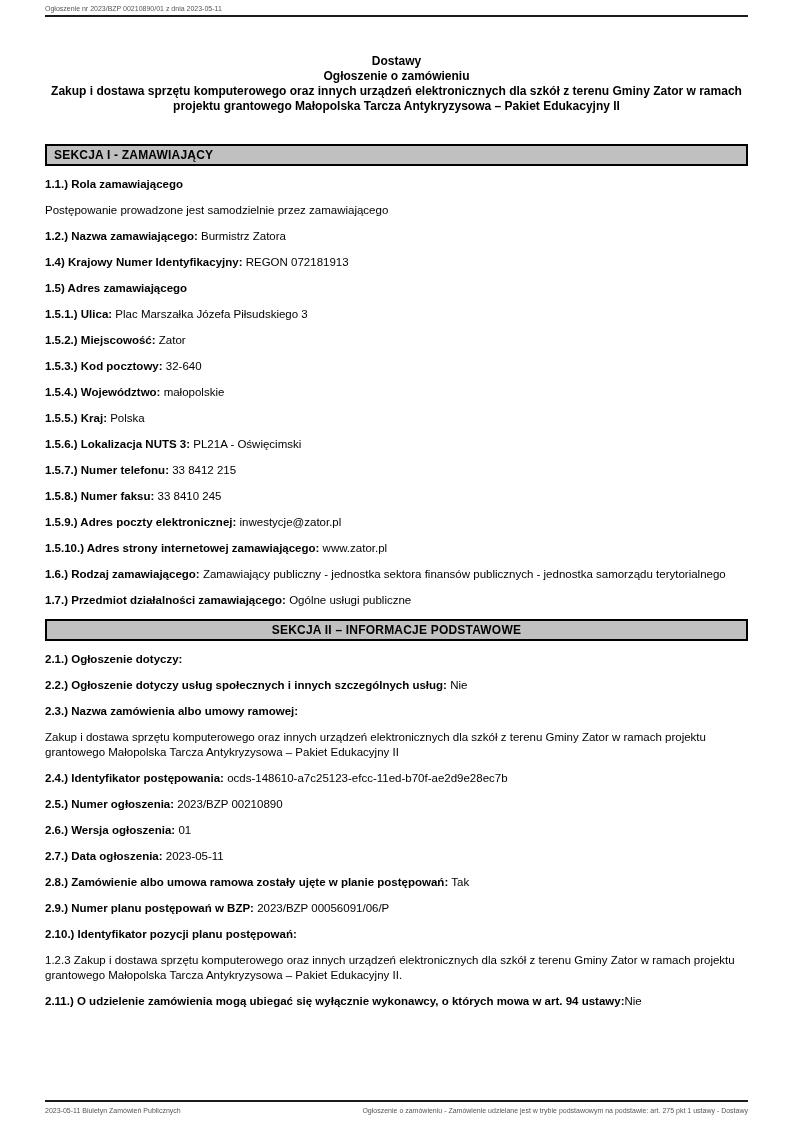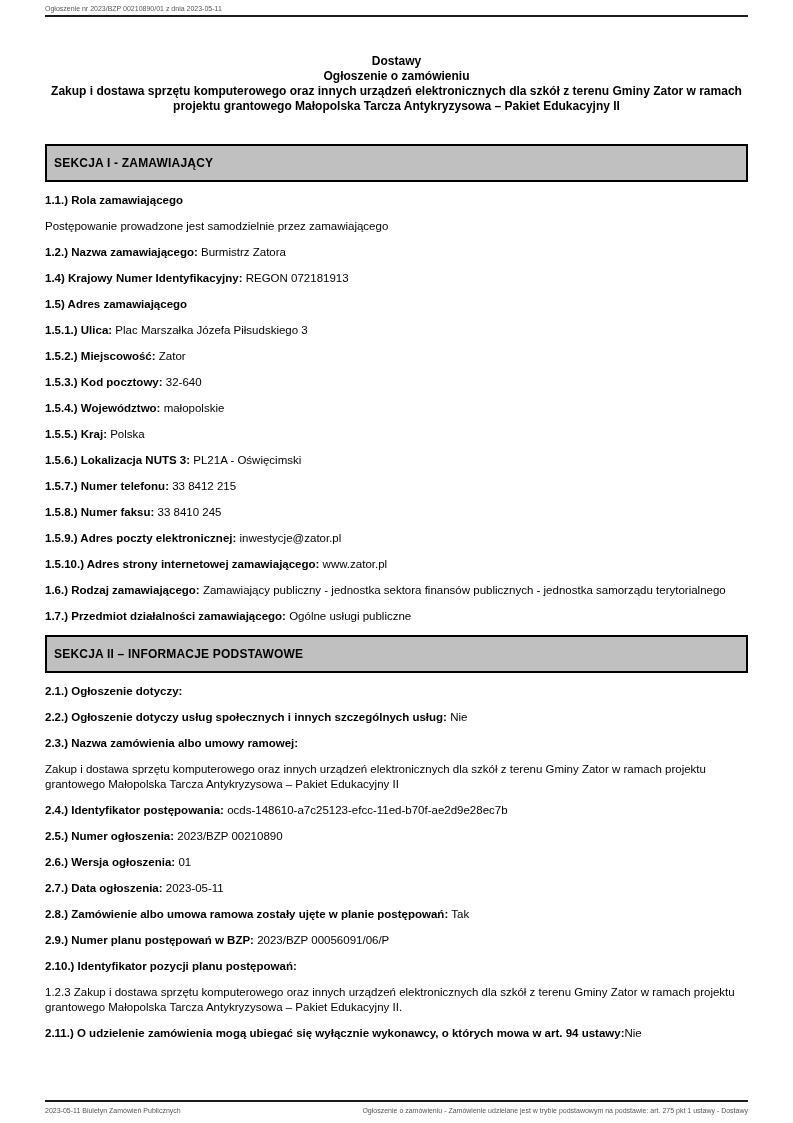--- a/index.html
+++ b/index.html
@@ -35,27 +35,28 @@
     font-weight: bold;
     font-size: 12px;
     line-height: 15px;
   }
   .section-heading {
     background: #c0c0c0;
     border: 2px solid #000;
     font-weight: bold;
     font-size: 12px;
     line-height: 14px;
-    padding: 10px 7px;
+    padding: 2px 7px;
     margin-top: 30px;
     margin-bottom: 2px;
     letter-spacing: 0.2px;
   }
   .section-heading.second {
     margin-top: 8px;
+    text-align: center;
   }
   p.item {
     margin: 11px 0;
     line-height: 15px;
   }
   p.item b {
     font-weight: bold;
   }
   .footer {
     position: absolute;

